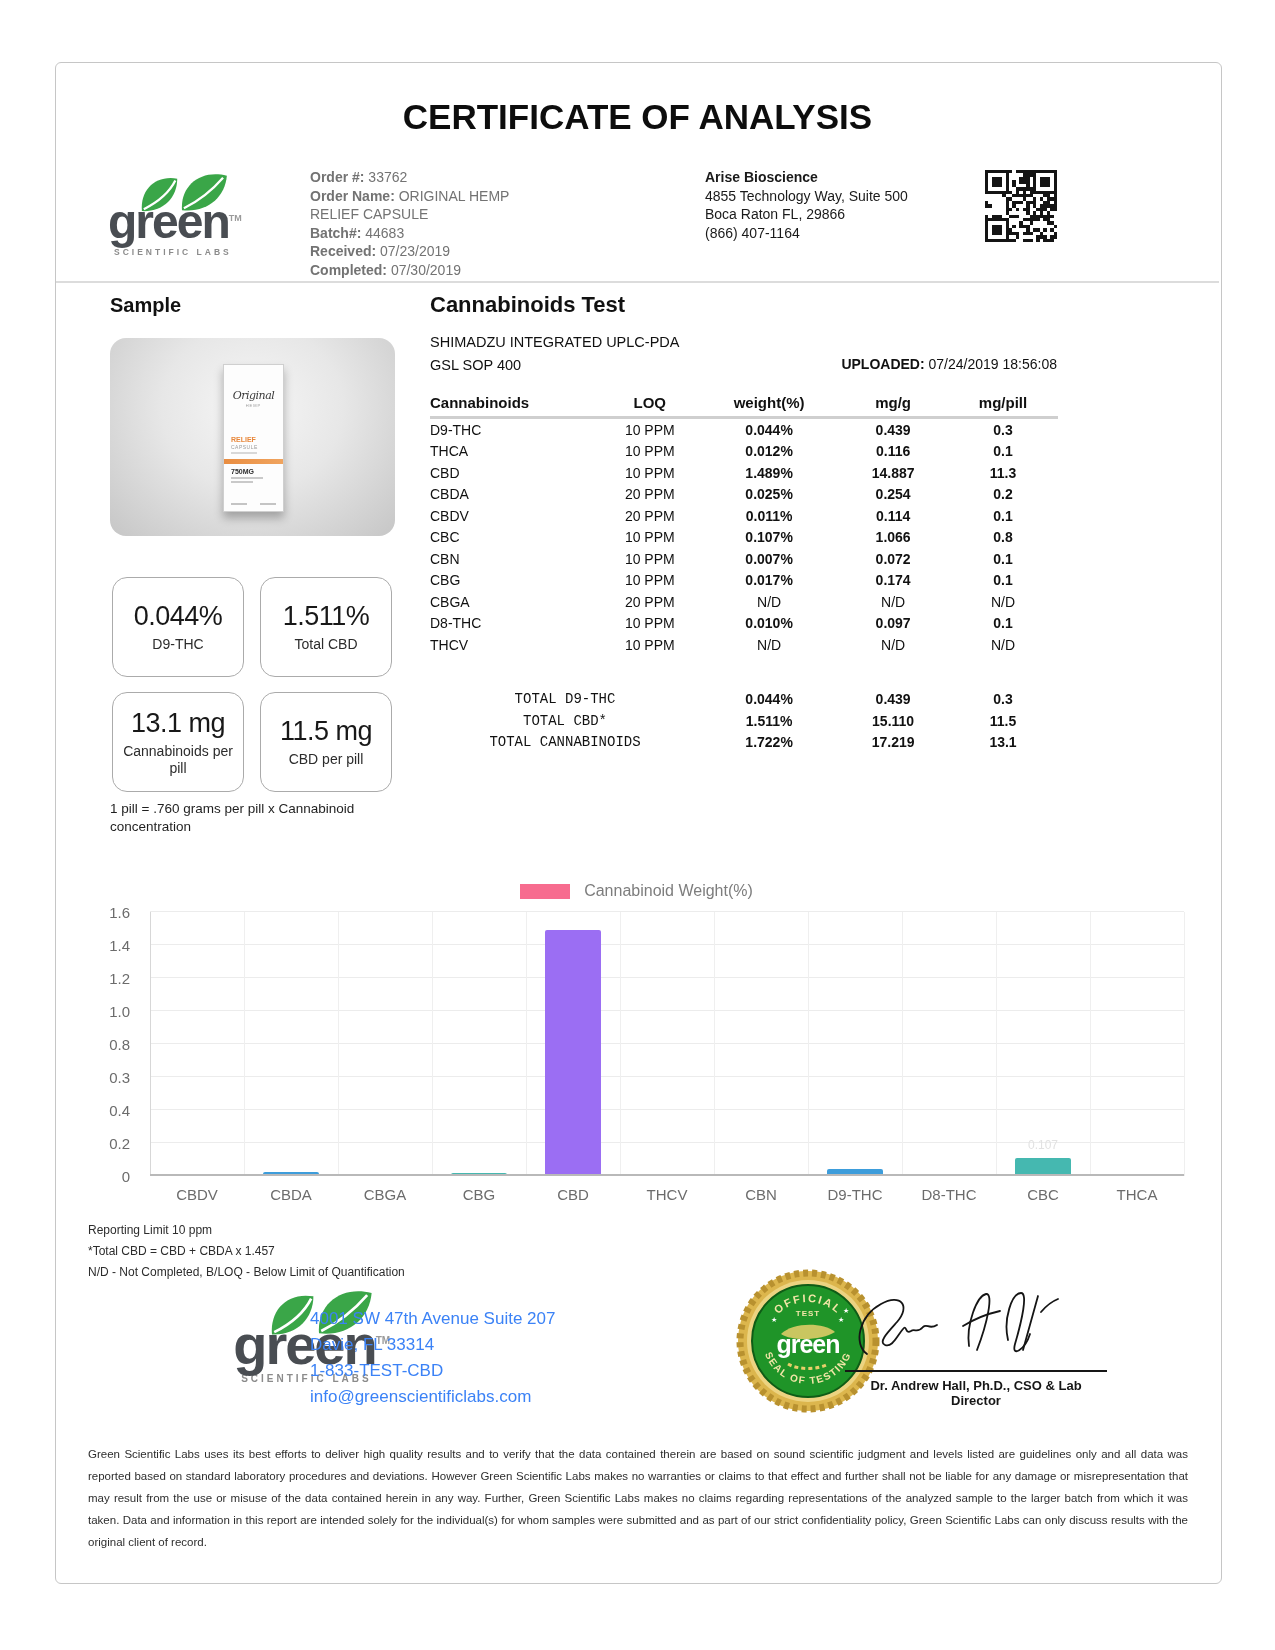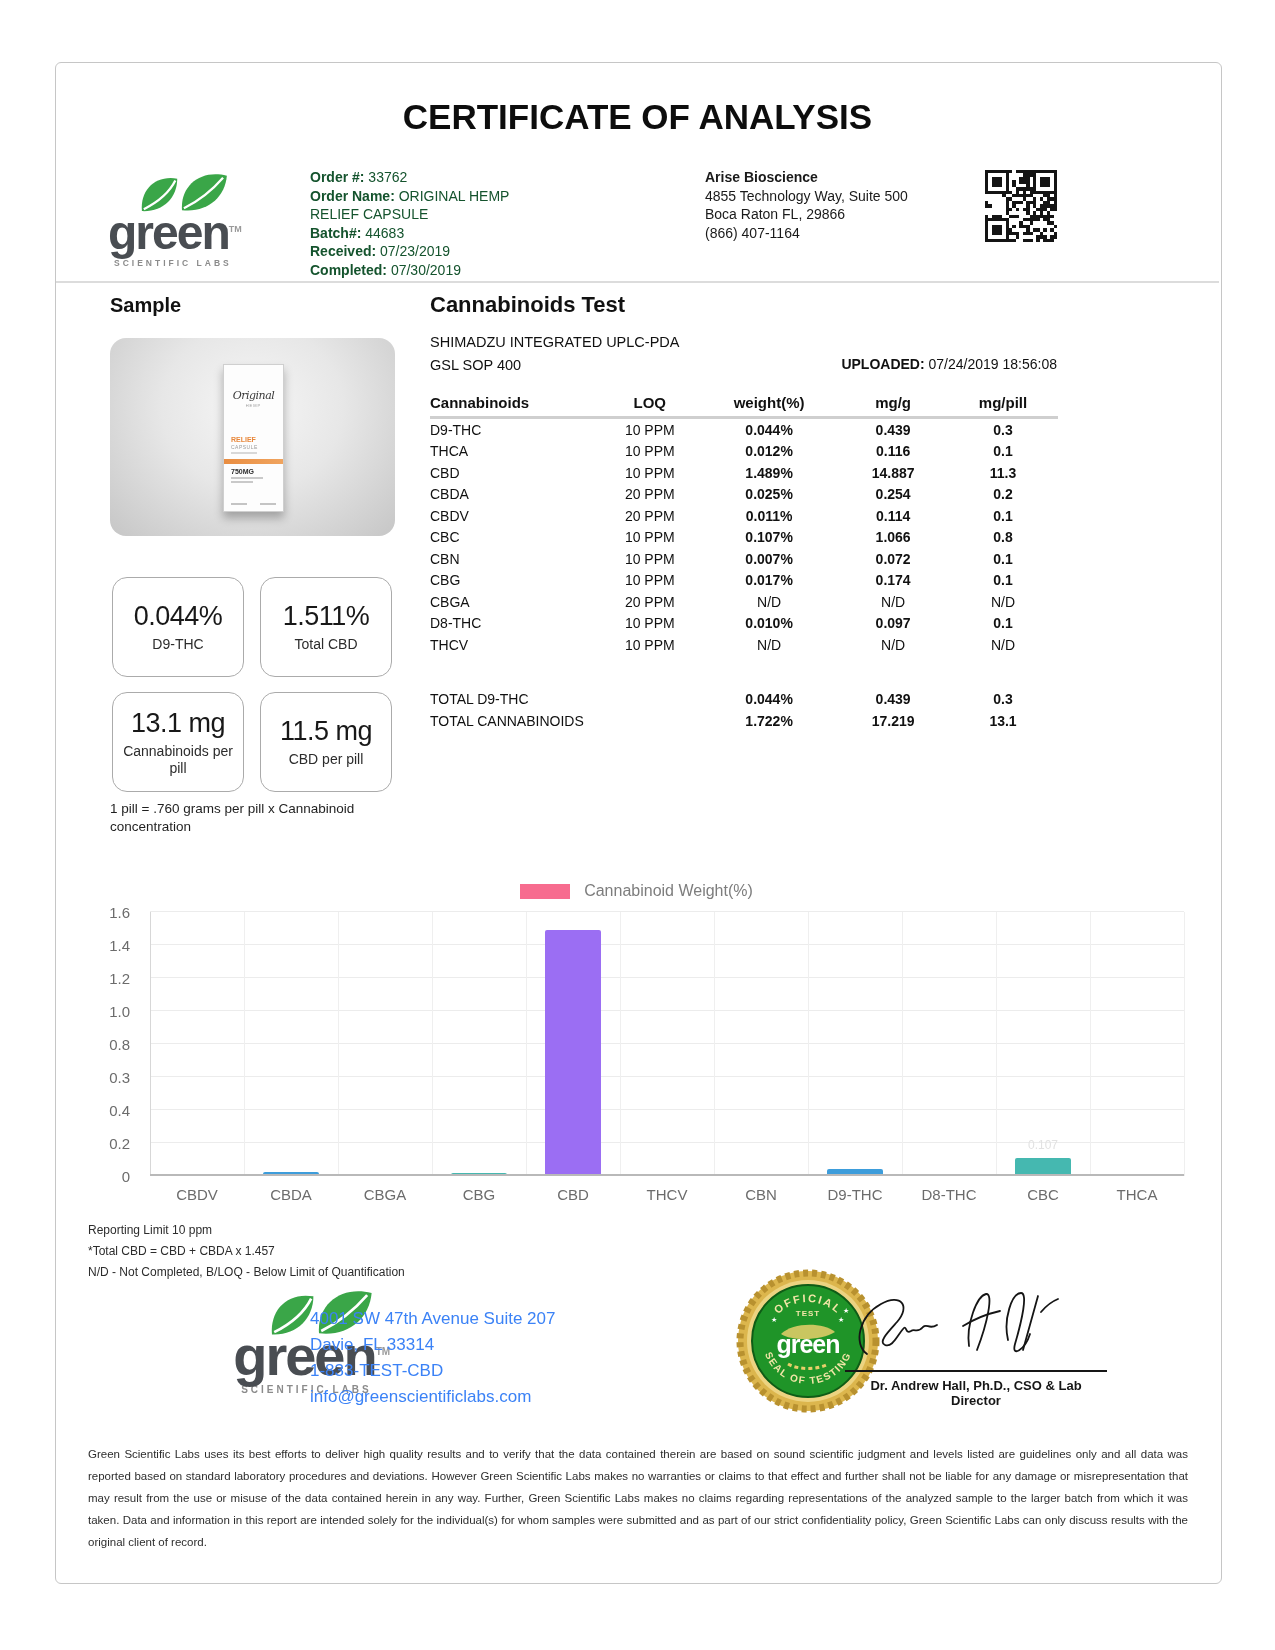--- a/index.html
+++ b/index.html
@@ -4,29 +4,29 @@
 <style>
   html,body{margin:0;padding:0;background:#fff;}
   body{width:1275px;height:1650px;position:relative;font-family:"Liberation Sans",sans-serif;color:#111;}
   .frame{position:absolute;left:55px;top:62px;width:1165px;height:1520px;border:1px solid #c6c6c6;border-radius:6px;}
   .abs{position:absolute;}
 
   
   .doc-title{left:0;right:0;top:97px;text-align:center;font-size:35px;font-weight:bold;color:#0d0d0d;}
 
   
-  .order-block{left:310px;top:168px;width:250px;font-size:14px;line-height:18.5px;color:#14532d;}
+  .order-block{left:310px;top:168px;width:250px;font-size:14px;line-height:18.5px;color:#737373;}
   .client-block{left:705px;top:168px;width:260px;font-size:14px;line-height:18.5px;color:#1a1a1a;}
   .b{font-weight:bold;}
   .hdr-divider{left:56px;top:281px;width:1163px;height:2px;background:#dcdcdc;}
 
   
   .logo{position:relative;display:inline-block;}
   .logo .leaves{position:absolute;}
-  .logo-word{font-weight:bold;color:#494d52;letter-spacing:-2px;position:relative;margin-top:11px;}
+  .logo-word{font-weight:bold;color:#494d52;letter-spacing:-2px;position:relative;}
   .logo-word .tm{font-weight:bold;color:#9a9a9a;vertical-align:super;letter-spacing:0;}
   .logo-sub{color:#8b8b8b;letter-spacing:3px;font-weight:bold;}
   .logo-sm{left:108px;top:188px;}
   .logo-sm .leaves{top:-24px;left:26px;width:96px;height:42px;}
   .logo-sm .logo-word{font-size:48px;line-height:46px;}
   .logo-sm .logo-word .tm{font-size:9px;}
   .logo-sm .logo-sub{font-size:8.5px;margin-top:2px;margin-left:6px;}
   .logo-lg{left:95px;top:1315px;}
   .logo-lg .leaves{top:-28px;left:30px;width:112px;height:50px;}
   .logo-lg .logo-word{font-size:56px;line-height:52px;}
@@ -64,21 +64,21 @@
   .method2{left:430px;top:357px;font-size:14.5px;}
   .uploaded{top:356px;right:218px;font-size:14px;}
   .ctable-wrap{left:430px;top:392px;width:628px;}
   table.ctable{border-collapse:collapse;width:628px;font-size:14px;color:#111;}
   table.ctable th{font-size:15px;font-weight:bold;text-align:center;padding:2px 0 5px;border-bottom:3px solid #cfcfcf;}
   table.ctable th.left,table.ctable td.left{text-align:left;}
   table.ctable td{text-align:center;padding:2px 0;height:17.5px;}
   table.ctable td.bold{font-weight:bold;}
   table.totals{border-collapse:collapse;width:628px;font-size:14px;color:#111;margin-top:33px;}
   table.totals td{text-align:center;padding:2px 0;height:17.5px;}
-  table.totals td.left{text-align:left;}
+  table.totals td.left{text-align:center;font-family:Liberation Mono, monospace;}
   table.totals td.bold{font-weight:bold;}
 
   
   .chart{left:88px;top:878px;width:1097px;height:350px;}
   .chart-legend{position:absolute;left:0;right:0;top:4px;display:flex;align-items:center;justify-content:center;gap:14px;}
   .legend-swatch{width:50px;height:15px;}
   .legend-text{font-size:16px;color:#7d7d7d;}
   .chart-plot{position:absolute;left:62px;top:34px;width:1034px;height:264px;}
   .hgrid{position:absolute;left:0;right:0;height:1px;background:#ececec;}
   .hgrid.baseline{background:#b9b9b9;height:2px;z-index:3;}
@@ -747,20 +747,26 @@
         <col style="width:22%">
         <col style="width:17.5%">
         <col style="width:17.5%">
       </colgroup>
     <tbody>
         <tr>
           <td colspan="2" class="left">TOTAL D9-THC</td>
           <td class="bold">0.044%</td>
           <td class="bold">0.439</td>
           <td class="bold">0.3</td>
+        </tr>
+        <tr>
+          <td colspan="2" class="left">TOTAL CBD*</td>
+          <td class="bold">1.511%</td>
+          <td class="bold">15.110</td>
+          <td class="bold">11.5</td>
         </tr>
         <tr>
           <td colspan="2" class="left">TOTAL CANNABINOIDS</td>
           <td class="bold">1.722%</td>
           <td class="bold">17.219</td>
           <td class="bold">13.1</td>
         </tr>
       </tbody>
   </table>
 </div>

